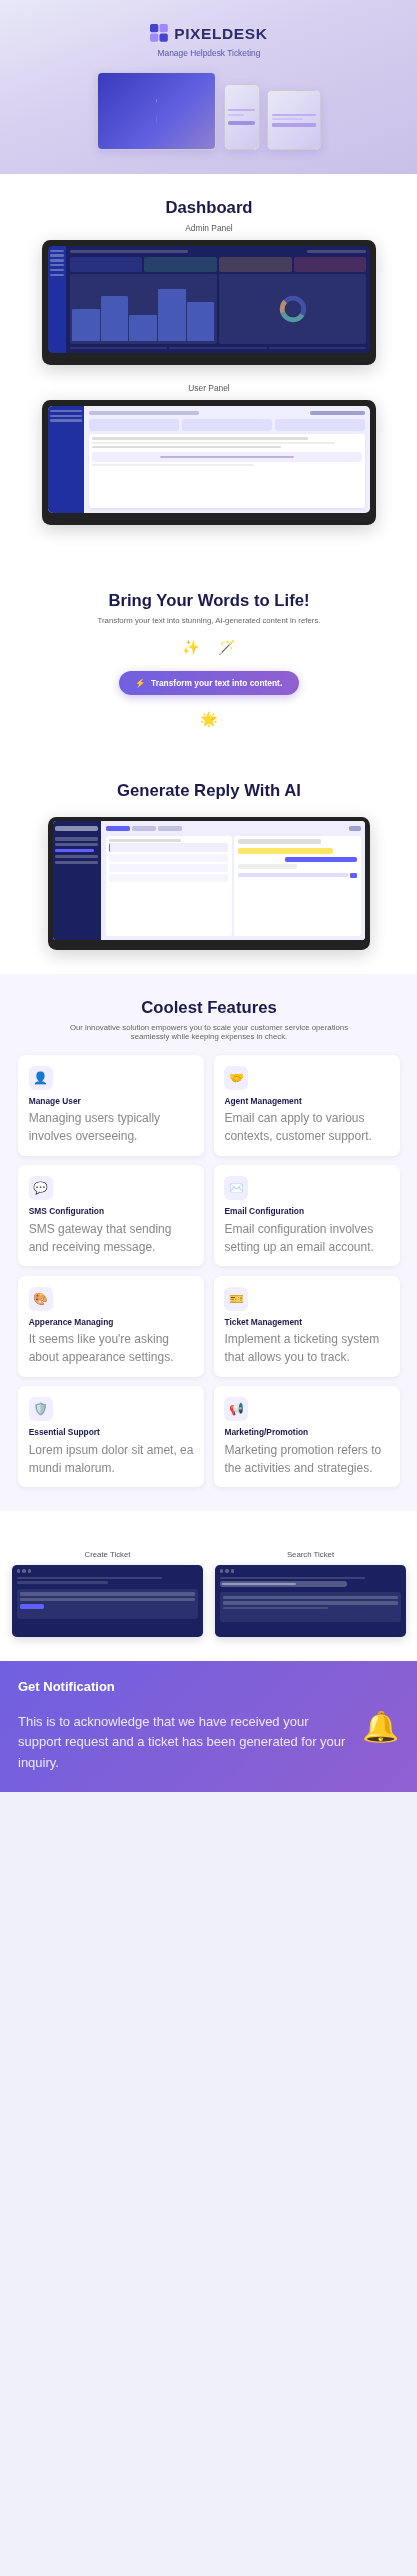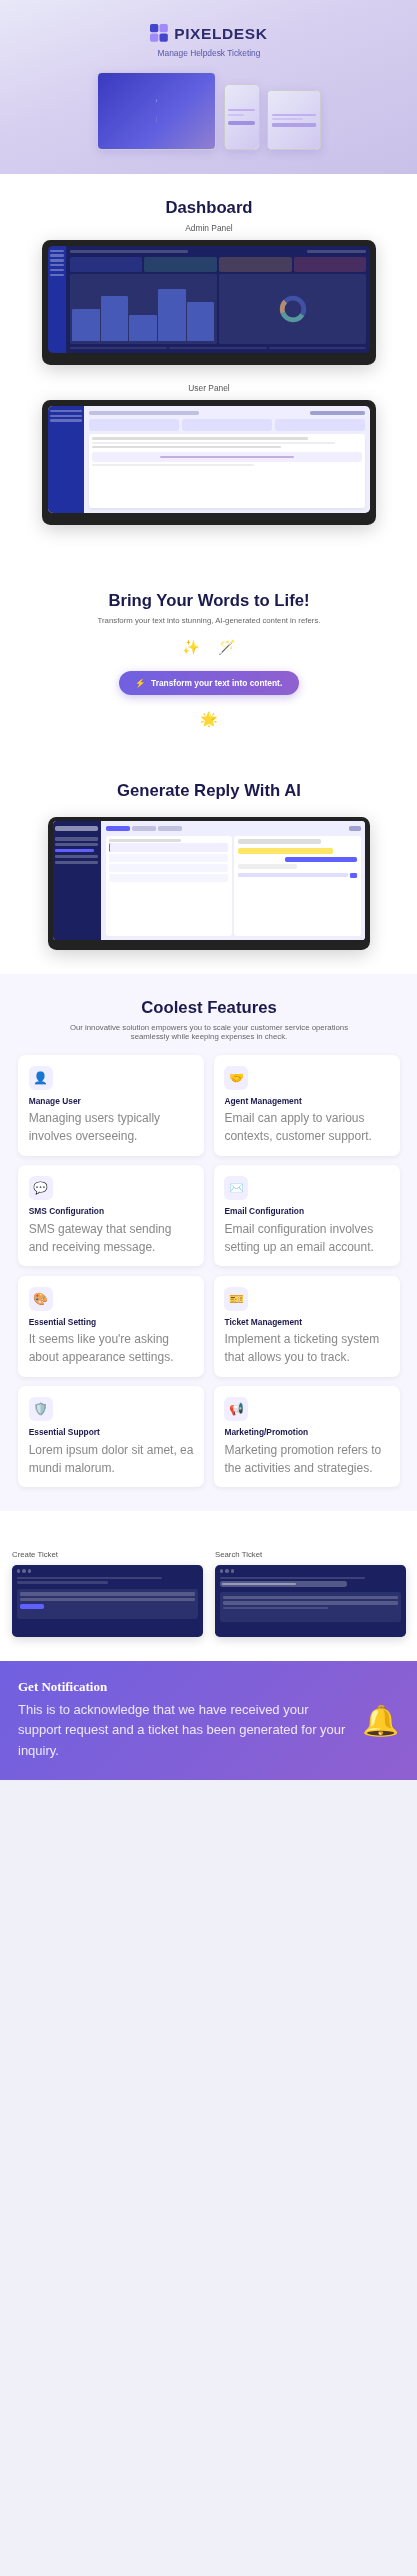--- a/index.html
+++ b/index.html
@@ -287,21 +287,21 @@
       padding: 24px 12px;
       text-align: center;
     }
     .ticket-screens {
       display: grid;
       grid-template-columns: 1fr 1fr;
       gap: 12px;
       margin-top: 14.3px;
     }
     .ticket-screen-wrap {
-      text-align: left;
+      text-align: center;
     }
     .ticket-label {
       font-size: 7.8px;
       color: #555;
       margin-bottom: 6px;
     }
     .ticket-laptop {
       background: #1a2060;
       border-radius: 4.8px;
       height: 72px;
@@ -365,22 +365,21 @@
       gap: 12px;
     }
     .notif-text-area {
       flex: 1;
       text-align: left;
     }
     .notif-title {
       font-size: 13px;
       font-weight: 800;
       color: #fff;
-      margin-bottom: 5px;
-      font-family: Liberation Serif, serif;
+      margin-bottom: 18px;
     }
     .notif-desc {
       font-size: 13px;
       color: rgba(255,255,255,0.85);
       line-height: 1.6;
     }
     .notif-bell {
       font-size: 30px;
       flex-shrink: 0;
     }
@@ -681,21 +680,21 @@
       <div class="feature-title">SMS Configuration</div>
       <div class="feature-desc">SMS gateway that sending and receiving message.</div>
     </div>
     <div class="feature-card">
       <div class="feature-icon-wrap">✉️</div>
       <div class="feature-title">Email Configuration</div>
       <div class="feature-desc">Email configuration involves setting up an email account.</div>
     </div>
     <div class="feature-card">
       <div class="feature-icon-wrap">🎨</div>
-      <div class="feature-title">Essential Setting</div>
+      <div class="feature-title">Apperance Managing</div>
       <div class="feature-desc">It seems like you're asking about appearance settings.</div>
     </div>
     <div class="feature-card">
       <div class="feature-icon-wrap">🎫</div>
       <div class="feature-title">Ticket Management</div>
       <div class="feature-desc">Implement a ticketing system that allows you to track.</div>
     </div>
     <div class="feature-card">
       <div class="feature-icon-wrap">🛡️</div>
       <div class="feature-title">Essential Support</div>

